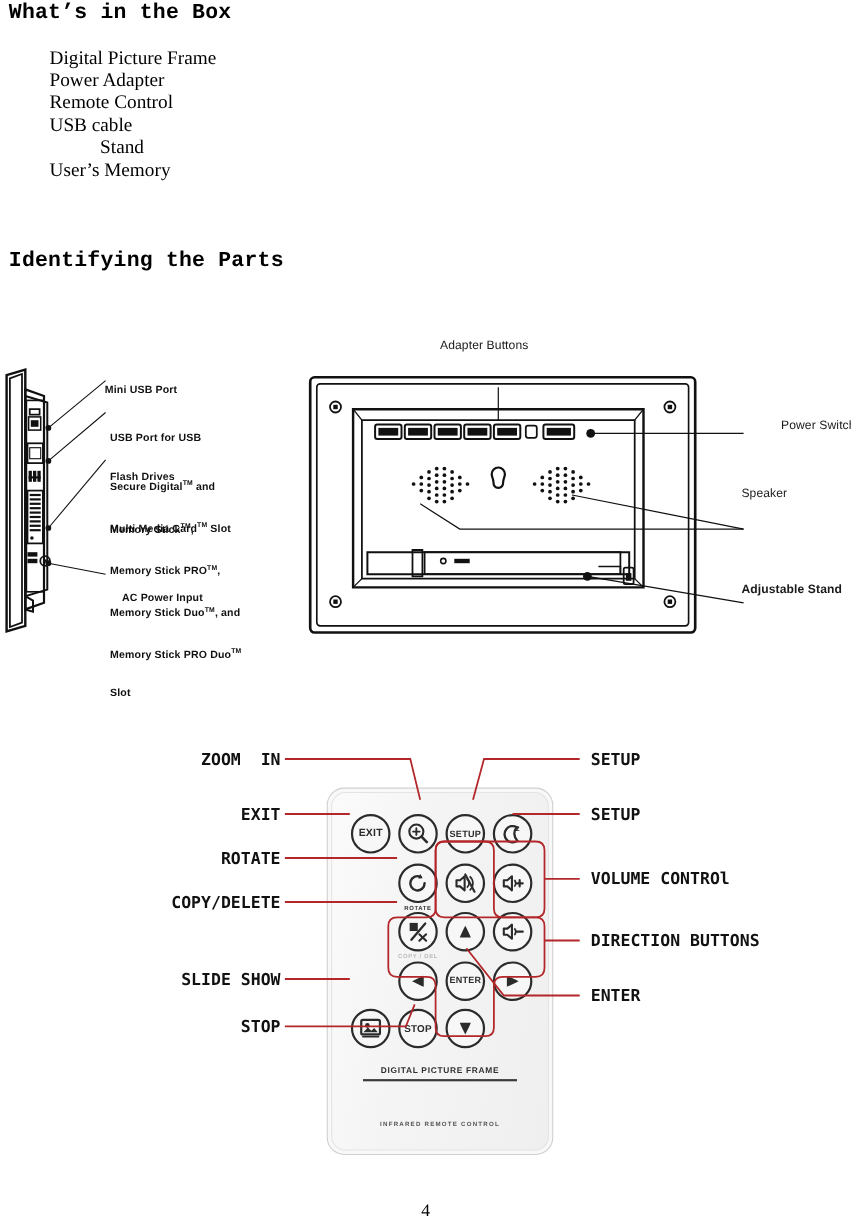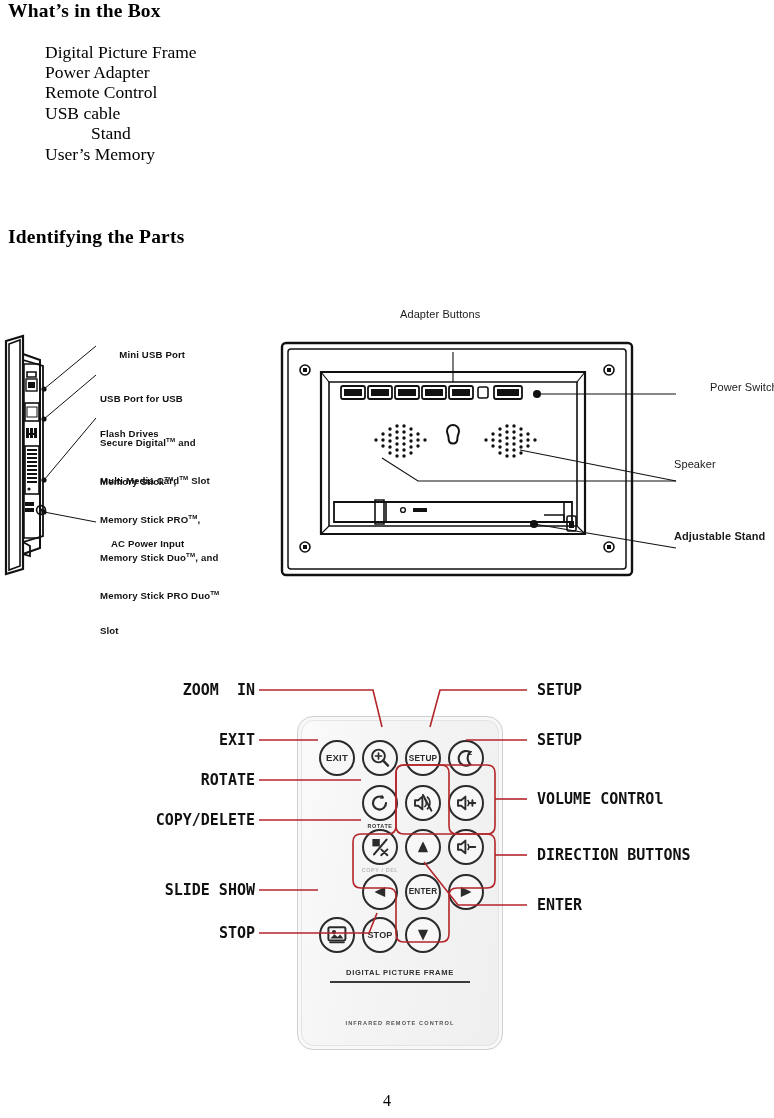--- a/index.html
+++ b/index.html
@@ -5,21 +5,21 @@
   html,body{margin:0;padding:0;background:#fff;}
   body{
     width:774px;height:1118px;position:relative;overflow:hidden;
     font-family:"Liberation Serif",serif;color:#000;
   }
   .pg{position:absolute;inset:0;}
 
   
   h1.sec{
     position:absolute;margin:0;
-    font-family:Liberation Serif, serif;
+    font-family:Liberation Mono, monospace;
     font-weight:bold;font-size:19.5px;letter-spacing:.2px;
   }
   .boxlist{
     position:absolute;font-family:"Liberation Serif",serif;
     font-size:17.5px;line-height:20.3px;white-space:pre;
   }
   .pagenum{
     position:absolute;left:0;right:0;text-align:center;
     font-family:"Liberation Serif",serif;font-size:16px;
   }
@@ -148,21 +148,21 @@
     <circle cx="44" cy="59" r="2.6" fill="#111"></circle>
     <path class="ln" stroke-width="1" d="M44 59 L96 16"></path>
     <circle cx="44" cy="89" r="2.6" fill="#111"></circle>
     <path class="ln" stroke-width="1" d="M44 89 L96 45"></path>
     <circle cx="44" cy="150" r="2.6" fill="#111"></circle>
     <path class="ln" stroke-width="1" d="M44 150 L96 88"></path>
     <circle cx="44" cy="182" r="2.6" fill="#111"></circle>
     <path class="ln" stroke-width="1" d="M44 182 L96 192"></path>
   </svg>
 
-  <div class="dlabel" style="left:108px;top:337px;">
+  <div class="dlabel" style="left:84px;top:337px;">
     <span>Mini USB Port</span>
   </div>
 
   <div class="dlabel" style="left:100px;top:370px;">
     <div>USB Port for USB</div>
     <div>Flash Drives</div>
   </div>
 
   <div class="dlabel" style="left:100px;top:411px;">
     <div>Secure Digital<sup>TM</sup> and</div>
@@ -303,21 +303,21 @@
 
     <path class="ln" stroke-width="1.1" d="M181 44 L181 14"></path>
     <path class="ln" stroke-width="1.1" d="M265 56 L404 56"></path>
     <path class="ln" stroke-width="1.1" d="M110 120 L146 143 L404 143"></path>
     <path class="ln" stroke-width="1.1" d="M248 112 L404 143"></path>
     <path class="ln" stroke-width="1.1" d="M262 186 L404 210"></path>
   </svg>
 
   <div class="rlabel" style="left:400px;top:308px;">Adapter Buttons</div>
   <div class="rlabel" style="left:710px;top:381px;">Power Switch</div>
-  <div class="rlabel" style="left:674px;top:443px;margin-top:15px;">Speaker</div>
+  <div class="rlabel" style="left:674px;top:443px;">Speaker</div>
   <div class="rlabel b" style="left:674px;top:530px;text-align:right;">Adjustable Stand</div>
 
   <div id="remote-body">
     <div id="remote-inner"></div>
 
     <div class="btn" style="left:21px;top:23px;width:36px;height:36px;">
       <span class="t" style="font-size:9.5px;letter-spacing:.2px;">EXIT</span>
     </div>
     <div class="btn" style="left:64px;top:23px;width:36px;height:36px;">
       <svg width="22" height="22" viewBox="0 0 22 22">

